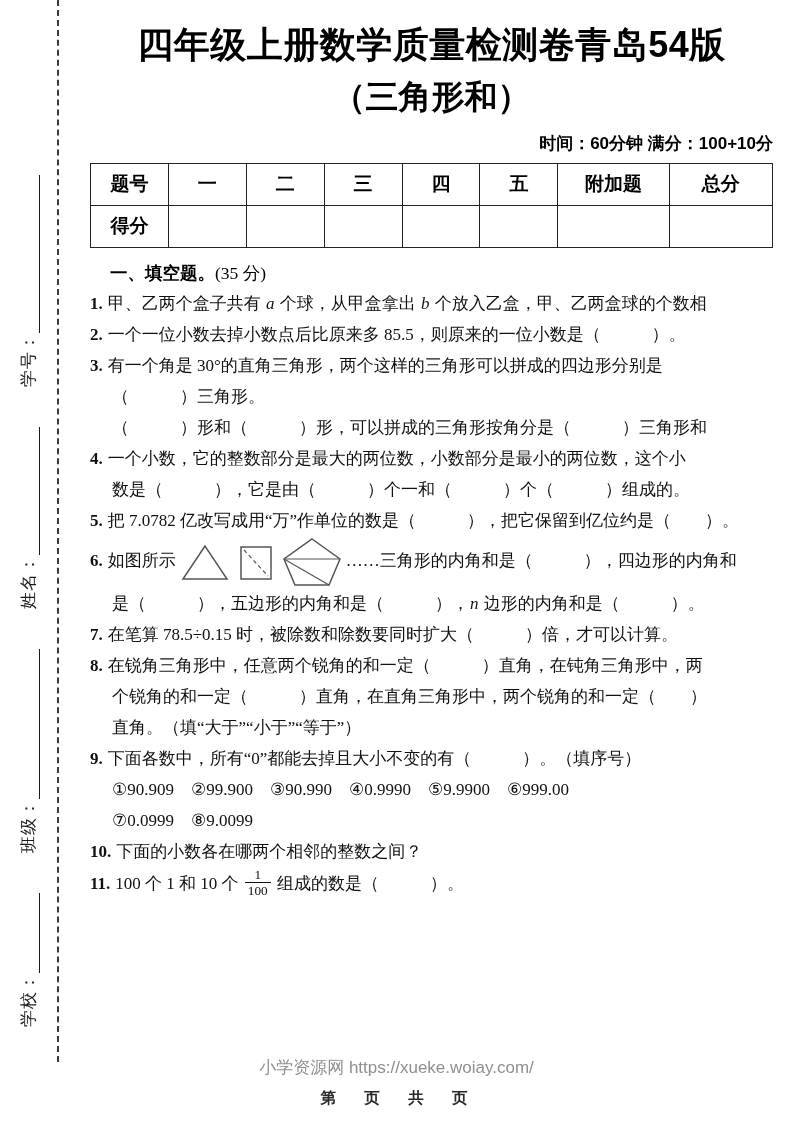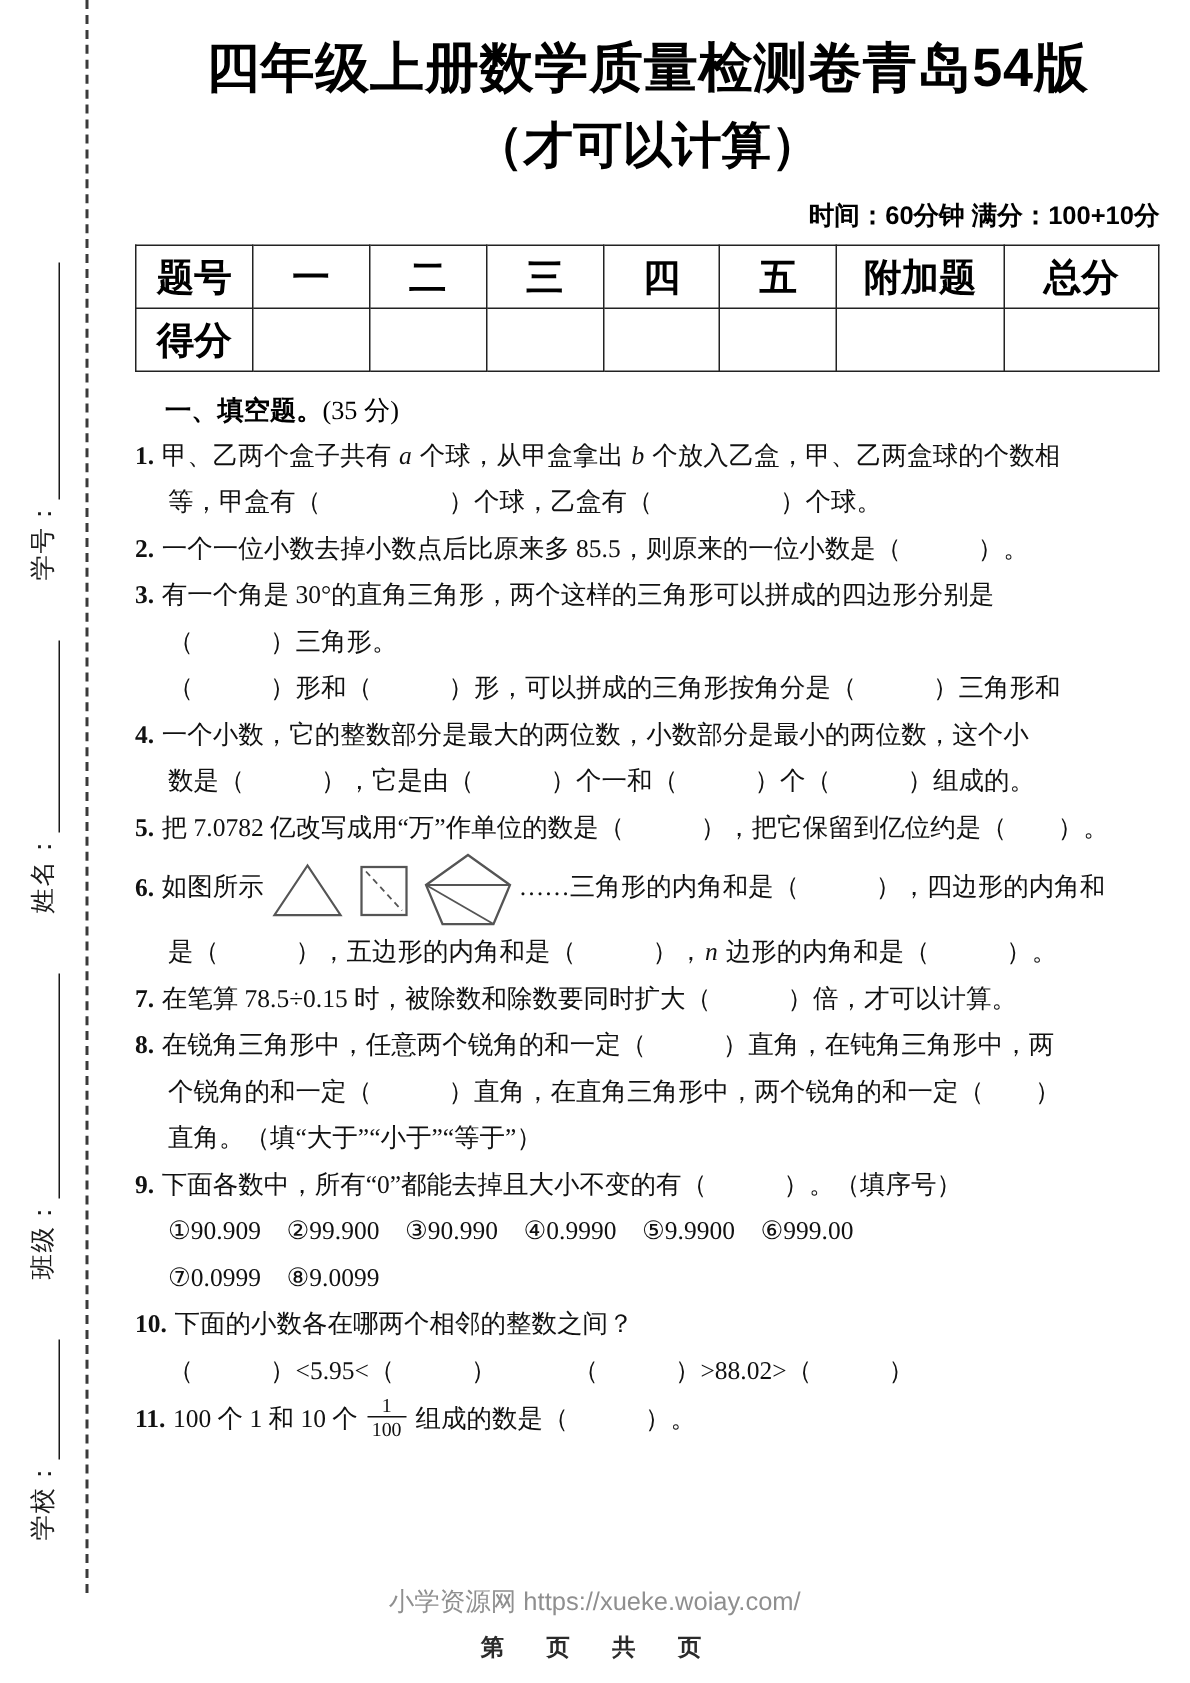--- a/index.html
+++ b/index.html
@@ -28,21 +28,21 @@
          font-weight:900;font-size:36px;line-height:1.15;color:#000;letter-spacing:0.5px;}
   .subtitle{margin:14px 0 0;text-align:center;font-family:"Liberation Sans",sans-serif;
             font-weight:900;font-size:33px;line-height:1.1;color:#000;}
   .meta{margin-top:16px;text-align:right;font-family:"Liberation Sans",sans-serif;
         font-weight:600;font-size:17px;color:#000;}
 
   
   table.score{border-collapse:collapse;width:683px;margin-top:8px;
               font-family:"Liberation Sans",sans-serif;}
   table.score th,table.score td{border:1.6px solid #222;height:41px;text-align:center;
-              font-size:25px;font-weight:600;color:#000;padding:0;}
+              font-size:19px;font-weight:600;color:#000;padding:0;}
   table.score .c-label{width:78px;}
   table.score .c-num{width:78px;}
   table.score .c-extra{width:112px;}
   table.score .c-total{width:104px;}
 
   
   .section-heading{margin-top:13px;font-family:"Liberation Sans",sans-serif;
                    font-size:17.5px;color:#000;}
   .section-heading .sh-label{font-weight:bold;margin-left:20px;}
   .section-heading .sh-points{font-weight:normal;font-family:"Liberation Serif",serif;}
@@ -88,21 +88,21 @@
       </span>
       <span class="s-field">
         <span class="s-label">学号：</span>
           <span class="s-blank"></span>
       </span>
     </div>
   </div>
 
   <div class="main">
     <h1 class="title">四年级上册数学质量检测卷青岛54版</h1>
-    <h2 class="subtitle">（才可以计算）</h2>
+    <h2 class="subtitle">（三角形和）</h2>
     <div class="meta">时间：60分钟  满分：100+10分</div>
 
     <table class="score">
       <tbody>
           <tr>
         <th class="c-label">题号</th>
         <th class="c-num">一</th>
         <th class="c-num">二</th>
         <th class="c-num">三</th>
         <th class="c-num">四</th>
@@ -123,21 +123,20 @@
     </tbody>
       </table>
 
     <div class="section-heading">
       <span class="sh-label">一、填空题。</span><span class="sh-points">(35 分)</span>
     </div>
 
     <div id="questions">
         <div class="question">
           <div class="qline"><span class="qnum">1.</span><span>甲、乙两个盒子共有 </span><span class="ital">a</span><span> 个球，从甲盒拿出 </span><span class="ital">b</span><span> 个放入乙盒，甲、乙两盒球的个数相</span></div>
-          <div class="qline"><span>等，甲盒有（　　　　　）个球，乙盒有（　　　　　）个球。</span></div>
         </div>
         <div class="question">
           <div class="qline"><span class="qnum">2.</span><span>一个一位小数去掉小数点后比原来多 85.5，则原来的一位小数是（　　　）。</span></div>
         </div>
         <div class="question">
           <div class="qline"><span class="qnum">3.</span><span>有一个角是 30°的直角三角形，两个这样的三角形可以拼成的四边形分别是</span></div>
           <div class="qline"><span>（　　　）三角形。</span></div>
           <div class="qline"><span>（　　　）形和（　　　）形，可以拼成的三角形按角分是（　　　）三角形和</span></div>
         </div>
         <div class="question">
@@ -168,21 +167,20 @@
           <div class="qline"><span>个锐角的和一定（　　　）直角，在直角三角形中，两个锐角的和一定（　　）</span></div>
           <div class="qline"><span>直角。（填“大于”“小于”“等于”）</span></div>
         </div>
         <div class="question">
           <div class="qline"><span class="qnum">9.</span><span>下面各数中，所有“0”都能去掉且大小不变的有（　　　）。（填序号）</span></div>
           <div class="qline"><span>①90.909　②99.900　③90.990　④0.9990　⑤9.9900　⑥999.00</span></div>
           <div class="qline"><span>⑦0.0999　⑧9.0099</span></div>
         </div>
         <div class="question">
           <div class="qline"><span class="qnum">10.</span><span>下面的小数各在哪两个相邻的整数之间？</span></div>
-          <div class="qline"><span>（　　　）&lt;5.95&lt;（　　　）　　　（　　　）&gt;88.02&gt;（　　　）</span></div>
         </div>
         <div class="question">
           <div class="qline"><span class="qnum">11.</span><span>100 个 1 和 10 个 </span><span class="frac"><span class="fnum">1</span><span class="fden">100</span></span><span> 组成的数是（　　　）。</span></div>
         </div>
       </div>
   </div>
 
   <div class="footer-link">小学资源网 https://xueke.woiay.com/</div>
   <div class="footer-page">第 页 共 页</div>
 

